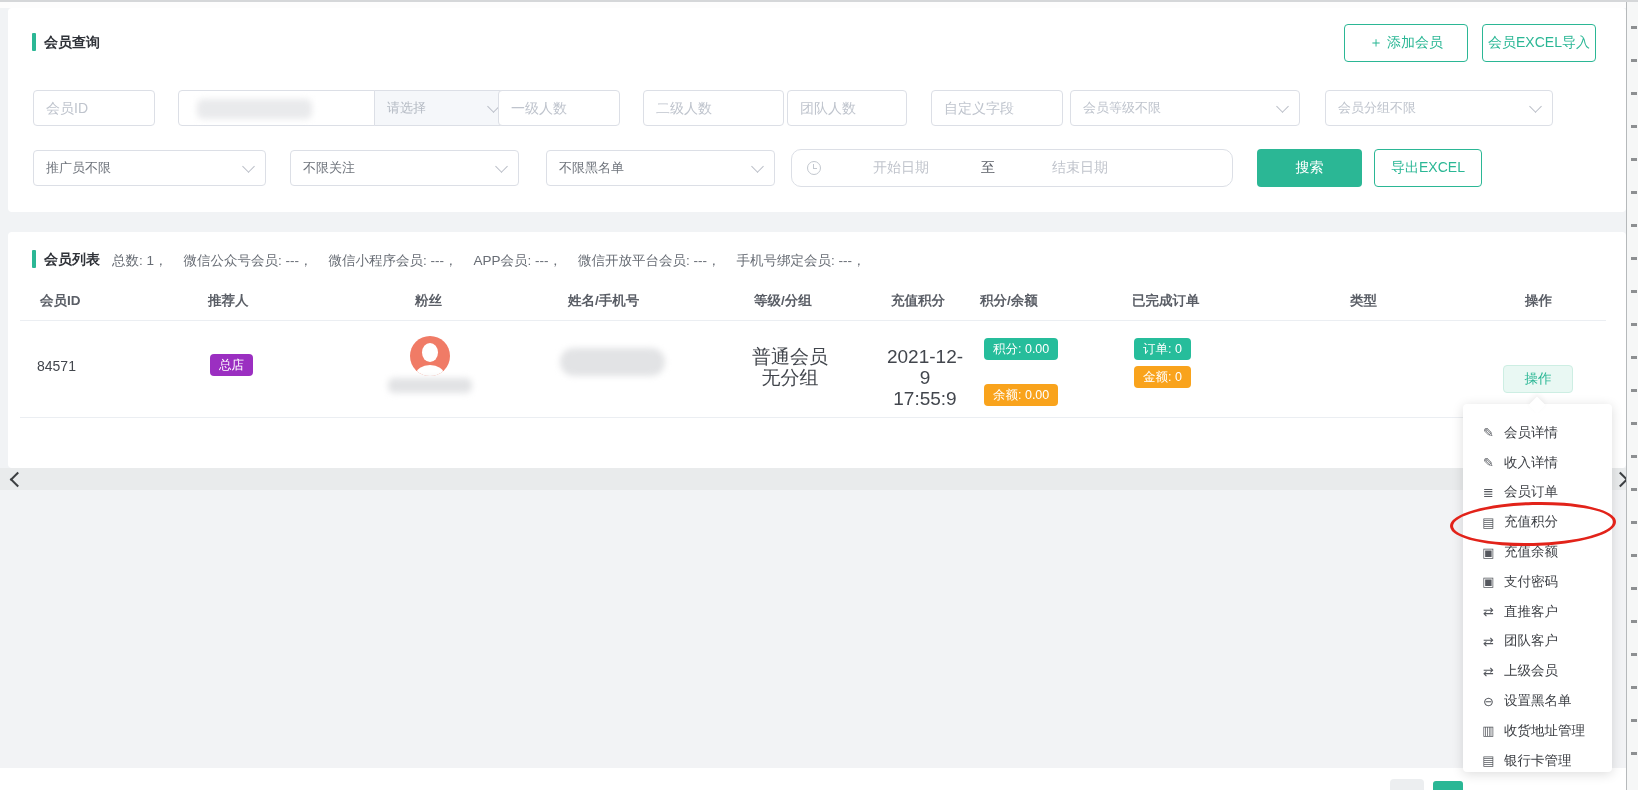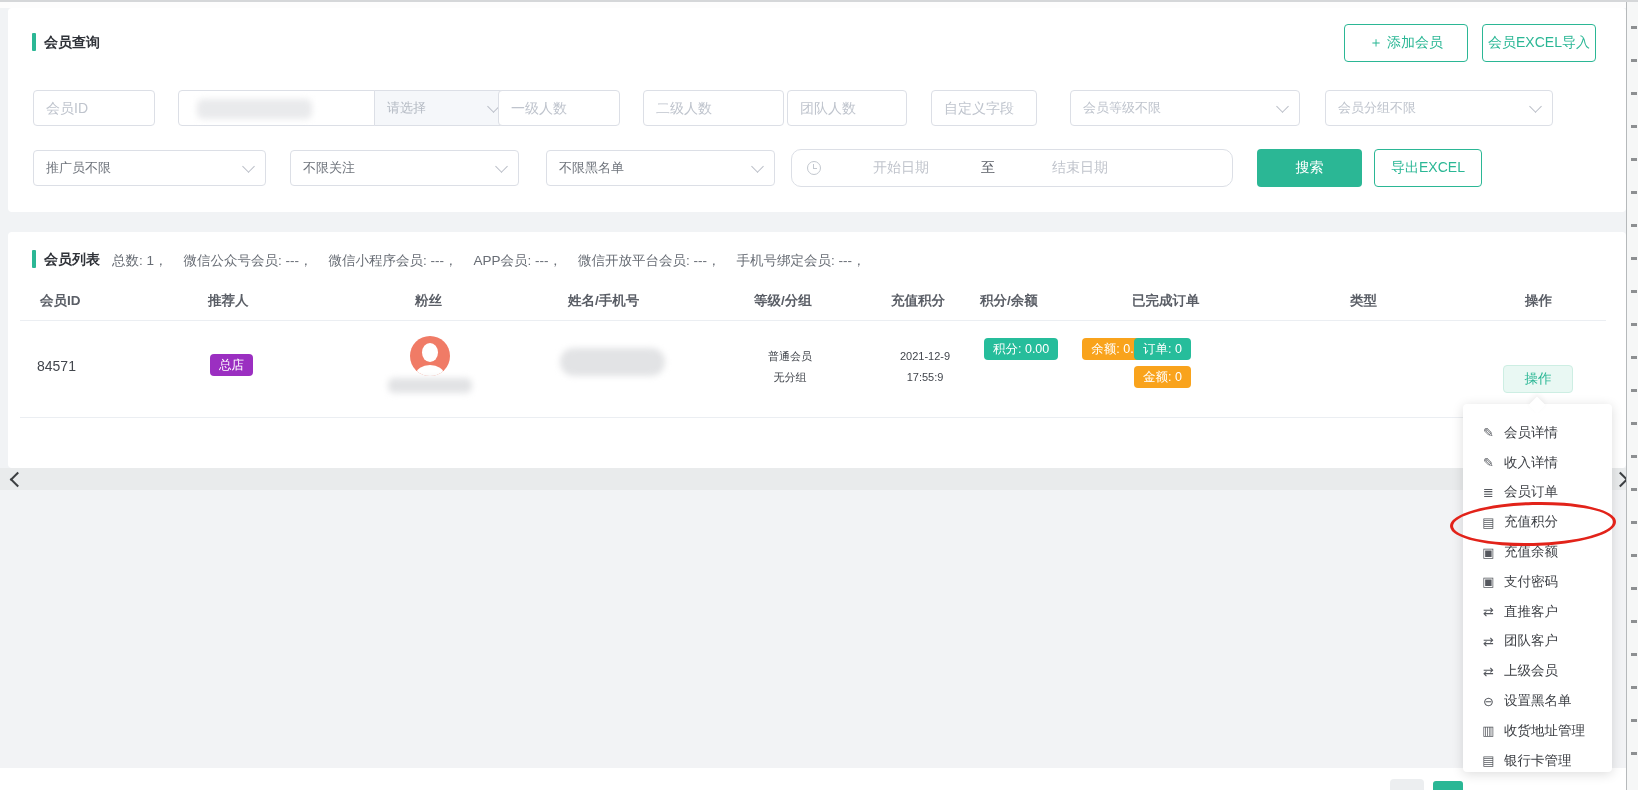--- a/index.html
+++ b/index.html
@@ -26,21 +26,21 @@
   .badge{display:inline-block;border-radius:4px;color:#fff;font-size:12.5px;padding:4px 9px;line-height:14px;white-space:nowrap;}
   .bg-green{background:#26bd9b;}
   .bg-orange{background:#f9a31c;}
   .blur{position:absolute;background:#e2e3e5;filter:blur(3px);border-radius:6px;}
   .mi{display:flex;align-items:center;height:29.8px;padding-left:17px;font-size:13.5px;color:#3c3f44;cursor:pointer;}
   .mic{width:17px;margin-right:7px;color:#55585e;font-size:13px;text-align:center;flex:none;}
   .arrow-l{width:9px;height:9px;border-left:2px solid #3c3f42;border-bottom:2px solid #3c3f42;transform:rotate(45deg);}
   .arrow-r{width:9px;height:9px;border-right:2px solid #3c3f42;border-bottom:2px solid #3c3f42;transform:rotate(-45deg);}
   .clock{width:14px;height:14px;border:1.4px solid #c3c8cf;border-radius:50%;position:relative;flex:none;box-sizing:border-box;}
   .clock i{position:absolute;left:5px;top:2px;width:3px;height:4px;border-left:1.3px solid #c3c8cf;border-bottom:1.3px solid #c3c8cf;}
-  .twoline{position:absolute;text-align:center;font-size:11px;color:#42464d;line-height:21px;}
+  .twoline{position:absolute;text-align:center;font-size:19px;color:#42464d;line-height:21px;}
 </style>
 </head>
 <body>
 
 <div class="abs" style="left:0;top:0;width:1638px;height:2px;background:#d5d7d9;"></div>
 <div class="abs" style="left:0;top:2px;width:1638px;height:6px;background:#fdfdfd;"></div>
 
 <div class="card" style="left:8px;top:8px;width:1618px;height:204px;"></div>
 <div class="secbar" style="left:32px;top:33px;"></div>
 <div class="sectitle" style="left:44px;top:33px;">会员查询</div>
@@ -57,21 +57,21 @@
 <div class="ipt" style="left:178px;top:90px;width:197px;border-radius:4px 0 0 4px;">
   <span class="blur" style="left:18px;top:8px;width:115px;height:20px;background:#e9eaec;"></span>
 </div>
 <div class="sel" style="left:374px;top:90px;width:137px;background:#f5f7fa;border-radius:0 4px 4px 0;">
   <span style="color:#b4bac3;">请选择</span>
   <span class="chev"></span>
 </div>
 <input class="ipt" style="left: 498px; top: 90px; width: 122px;" placeholder="一级人数">
 <input class="ipt" style="left: 643px; top: 90px; width: 141px;" placeholder="二级人数">
 <input class="ipt" style="left: 787px; top: 90px; width: 120px;" placeholder="团队人数">
-<input class="ipt" style="left: 931px; top: 90px; width: 106px;" placeholder="自定义字段">
+<input class="ipt" style="left: 931px; top: 90px; width: 132px;" placeholder="自定义字段">
 <div class="sel" style="left:1070px;top:90px;width:230px;">
   <span>会员等级不限</span>
   <span class="chev"></span>
 </div>
 <div class="sel" style="left:1325px;top:90px;width:228px;">
   <span>会员分组不限</span>
   <span class="chev"></span>
 </div>
 
 <div class="sel" style="left:33px;top:150px;width:233px;color:#6f747c;">
@@ -140,21 +140,21 @@
   <div class="twoline" style="left:740px;top:26px;width:100px;">
     <div>普通会员</div>
     <div>无分组</div>
   </div>
 
   <div class="twoline" style="left:885px;top:26px;width:80px;">
     <div>2021-12-9</div>
     <div>17:55:9</div>
   </div>
 
-  <div class="abs" style="left:984px;top:18px;display:flex;flex-direction:row;gap:24px;align-items:center;">
+  <div class="abs" style="left:984px;top:18px;display:flex;flex-direction:column;gap:24px;align-items:center;">
     <span class="badge bg-green">积分: 0.00</span>
     <span class="badge bg-orange">余额: 0.00</span>
   </div>
   <div class="abs" style="left:1134px;top:18px;display:flex;flex-direction:column;gap:6px;align-items:flex-start;">
     <span class="badge bg-green">订单: 0</span>
     <span class="badge bg-orange">金额: 0</span>
   </div>
 
   <div class="abs" style="left:1503px;top:45px;width:70px;height:28px;box-sizing:border-box;background:#e9f8f3;border:1px solid #cdeee3;border-radius:4px;display:flex;align-items:center;justify-content:center;font-size:13.5px;color:#2bb795;cursor:pointer;">
     <span>操作</span>

